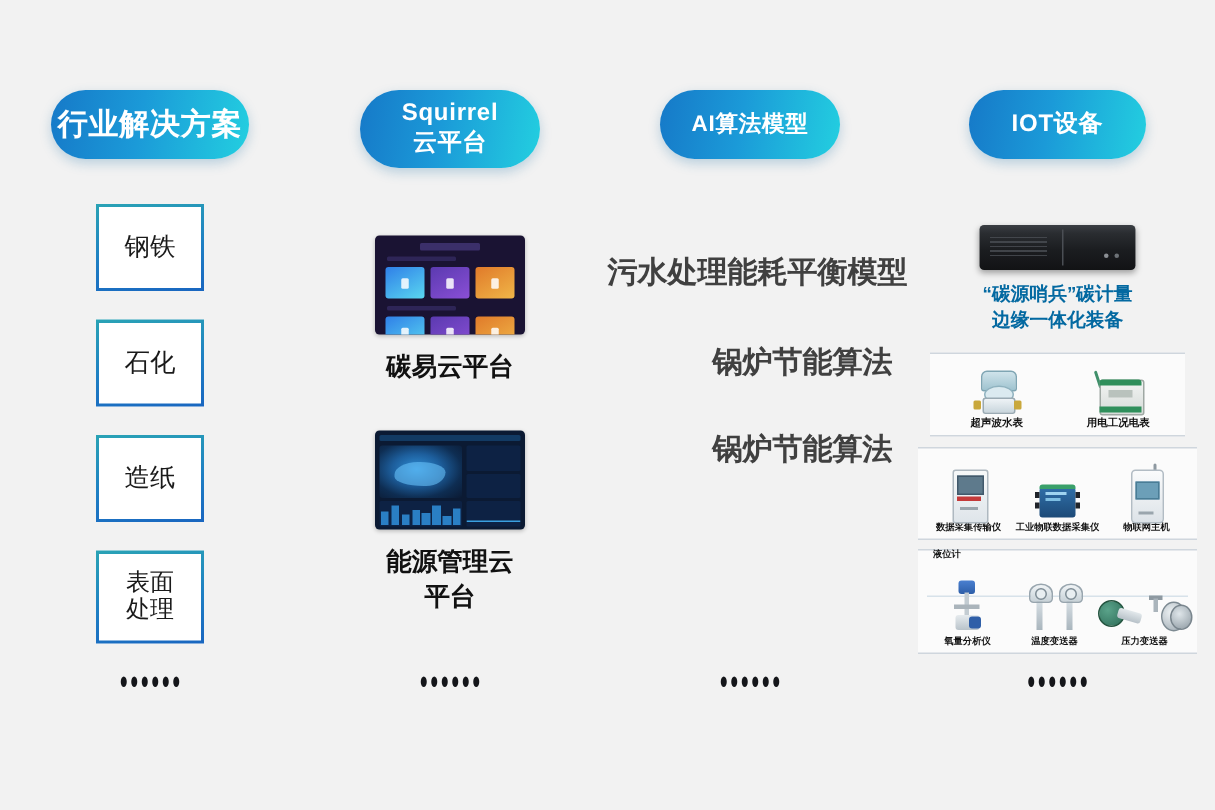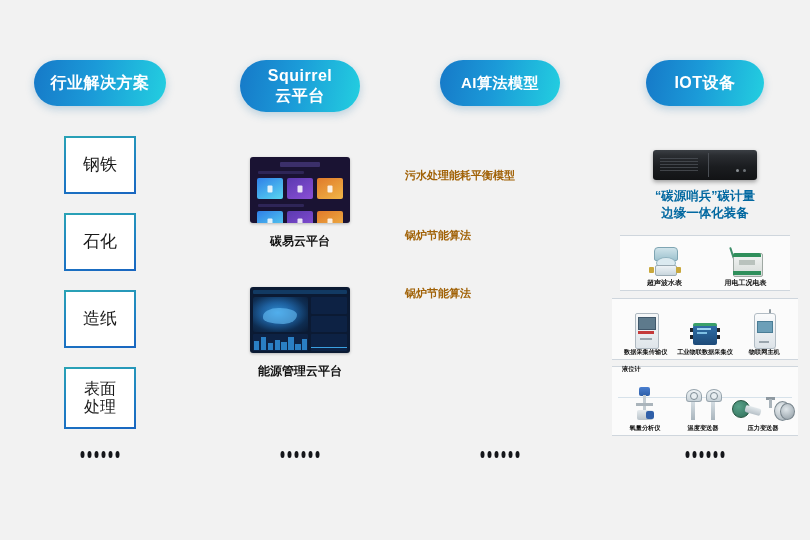--- a/index.html
+++ b/index.html
@@ -30,21 +30,21 @@
     box-shadow:0 3px 8px rgba(40,120,170,.28);
     color:#fff;
     display:flex;align-items:center;justify-content:center;
     text-align:center;
     font-weight:bold;
     letter-spacing:.5px;
     line-height:1.25;
     white-space:pre-line;
     box-sizing:border-box;
   }
-  .pill-1{width:132px;height:46px;font-size:16px;}
+  .pill-1{width:132px;height:46px;font-size:20px;}
   .pill-2{width:120px;height:52px;font-size:16px;}
   .pill-3{width:120px;height:46px;font-size:15px;}
   .pill-4{width:118px;height:46px;font-size:16px;}
 
   
   .ind-box{
     position:absolute;left:50%;transform:translateX(-50%);
     width:72px;
     background:#fff;
     border-radius:0;
@@ -67,21 +67,21 @@
   
   .plat{position:absolute;left:50%;transform:translateX(-50%);width:100px;}
   .plat-1{top:157px;}
   .plat-2{top:287px;}
   .shot{
     width:100px;height:66px;border-radius:3px;overflow:hidden;
     box-shadow:0 1px 3px rgba(0,0,0,.25);
     position:relative;
   }
   .plat-caption{
-    margin-top:10px;text-align:center;font-size:12px;color:#111;font-weight:bold;
+    margin-top:10px;text-align:center;font-size:17px;color:#111;font-weight:bold;
   }
 
   
   .shot-a{background:#1a1333;padding:4px;box-sizing:border-box;}
   .shot-a .topbar{height:5px;width:40px;margin:1px auto 4px;background:#3b2f6a;border-radius:1px;}
   .shot-a .subbar{height:3px;width:46px;margin:0 0 4px 4px;background:#2e2557;border-radius:1px;}
   .shot-a .grid{display:grid;grid-template-columns:repeat(3,1fr);gap:4px;padding:0 3px;}
   .shot-a .card{height:21px;border-radius:2px;position:relative;}
   .shot-a .card::after{content:"";position:absolute;left:50%;top:50%;transform:translate(-50%,-50%);
     width:5px;height:7px;background:rgba(255,255,255,.85);border-radius:1px;}
@@ -102,22 +102,22 @@
   .shot-b .bars{height:15px;display:flex;align-items:flex-end;gap:1.5px;background:#0d2244;border-radius:1px;padding:1px;}
   .shot-b .bars i{flex:1;background:#2a7fc4;}
   .shot-b .right{flex:1;display:flex;flex-direction:column;gap:2px;}
   .shot-b .panel{background:#0d2244;border-radius:1px;flex:1;}
   .shot-b .panel.lines{background:linear-gradient(#0d2244,#0d2244);position:relative;overflow:hidden;}
   .shot-b .panel.lines::after{content:"";position:absolute;left:0;right:0;bottom:3px;height:1px;background:#3aa0e0;}
 
   
   .algo{
     position:absolute;left:50%;transform:translateX(-50%);
-    width:190px;text-align:left;
-    font-size:11px;font-weight:bold;color:#a16207;
+    width:190px;text-align:right;
+    font-size:20px;font-weight:bold;color:#404040;
     white-space:nowrap;
   }
   .algo-1{top:168px;}
   .algo-2{top:228px;}
   .algo-3{top:286px;}
   .algo-4{top:344px;}
 
   
   .iot-hero{position:absolute;left:50%;transform:translateX(-50%);top:150px;width:170px;text-align:center;}
   .server{

